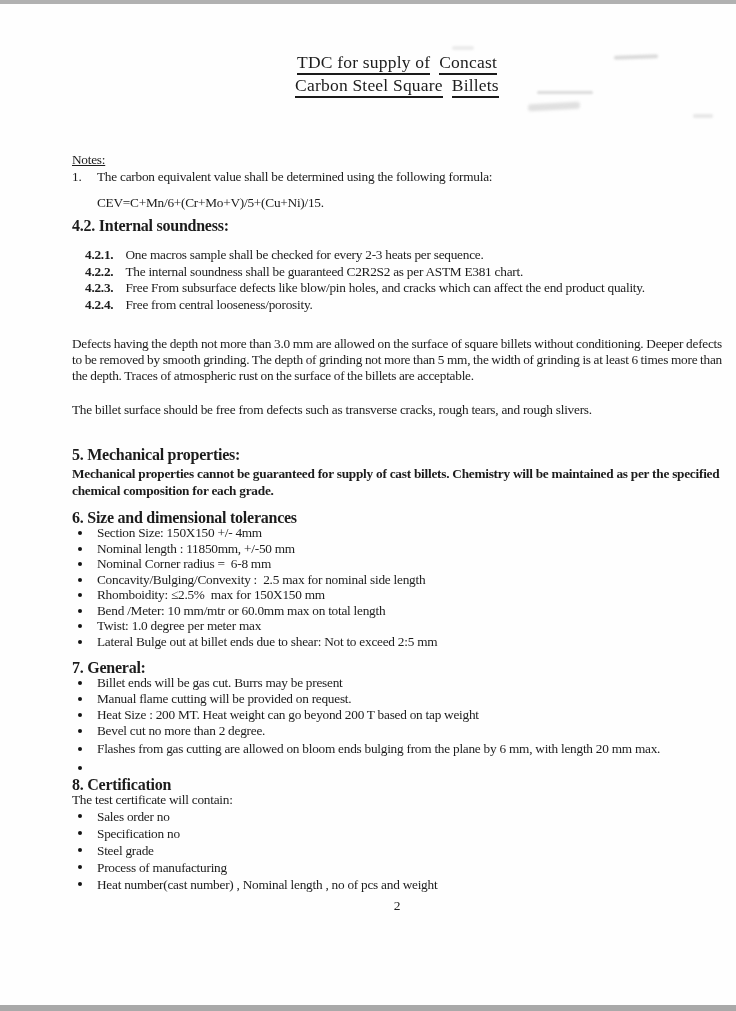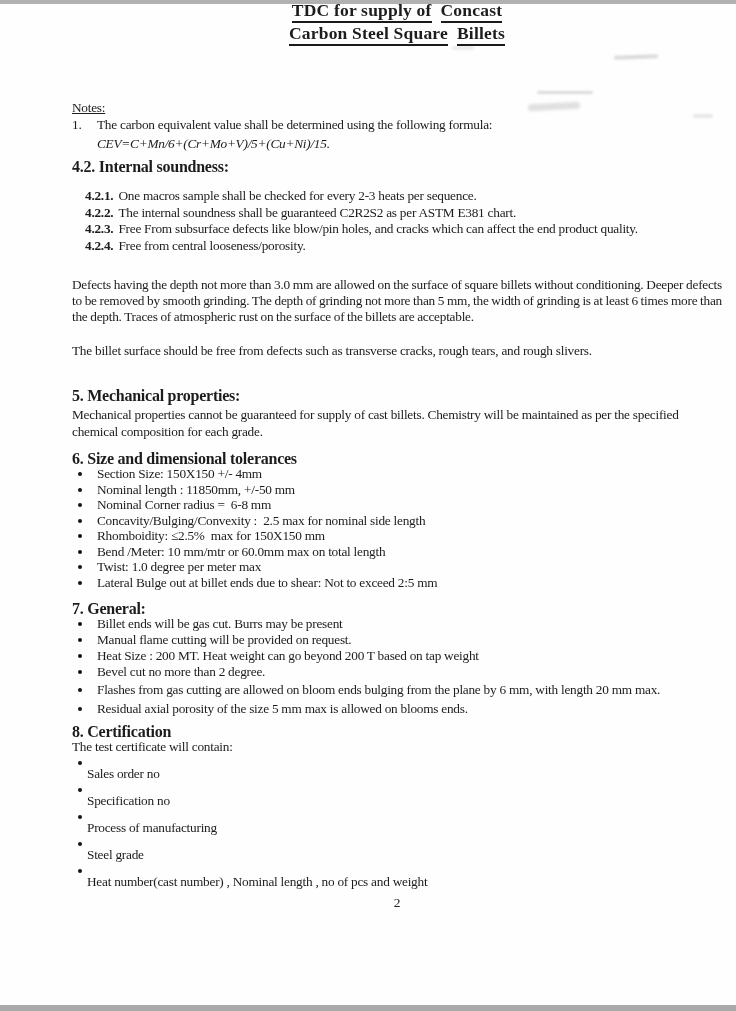--- a/index.html
+++ b/index.html
@@ -12,54 +12,54 @@
     overflow: hidden;
     letter-spacing: -0.25px;
   }
   .page { position: absolute; inset: 0; background: #fefefe; }
   .edge-top { position: absolute; top: 0; left: 0; right: 0; height: 4px; background: #b1b1b1; }
   .edge-bottom { position: absolute; bottom: 0; left: 0; right: 0; height: 6px; background: #a9a9a9; }
 
   .content { position: absolute; left: 72px; top: 0; width: 650px; font-size: 13.3px; }
 
   
-  .title { text-align: center; font-weight: bold; font-size: 17.5px; letter-spacing: 0.2px; }
+  .title { padding-top: 52px; text-align: center; font-weight: normal; font-size: 17.5px; letter-spacing: 0.2px; }
   .title .tl { line-height: 21px; }
   .useg { display: inline-block; border-bottom: 2.2px solid #1a1a1a; padding-bottom: 0px; }
   .seg2 { margin-left: 9px; }
 
   
   .t { white-space: pre-wrap; }
   .h { font-weight: bold; font-size: 16px; }
 
   .lbl-notes { margin-top: 53px; line-height: 17px; text-decoration: underline; }
   .note-item { display: flex; line-height: 17px; }
   .note-num { width: 25px; flex: none; }
-  .formula { margin-top: 2px; margin-left: 25px; line-height: 17px; font-style: italic; }
+  .formula { margin-top: 9px; margin-left: 25px; line-height: 17px; }
 
   .h42 { margin-top: 6px; line-height: 17px; }
   .sublist { margin-top: 13px; margin-left: 13px; }
   .sub { line-height: 16.5px; }
-  .sub b { margin-right: 5px; }
+  .sub b { margin-right: 12px; }
 
   .para-defects { margin-top: 23px; line-height: 16px; text-align: justify; letter-spacing: -0.25px; word-spacing: -0.3px; font-family: Liberation Serif, serif; }
   .para-billet { margin-top: 17px; line-height: 17px; }
 
   .h5 { margin-top: 28px; line-height: 17px; }
-  .para-mech { margin-top: 2px; line-height: 17px; }
+  .para-mech { margin-top: 2px; line-height: 17px; font-weight: bold; }
 
   .h6 { margin-top: 11px; line-height: 15px; }
   .list6 .li { line-height: 15.5px; }
   .h7 { margin-top: 11px; line-height: 15px; }
   .list7 .li { line-height: 16px; }
   .list7 .li.g2 { margin-top: 2px; }
   .list7 .li.g3 { margin-top: 3px; }
   .h8 { margin-top: 7px; line-height: 15px; }
   .intro8 { line-height: 16px; }
-  .list8 .li { line-height: 17px; flex-direction: column; }
+  .list8 .li { line-height: 17px; }
 
   .li { display: flex; }
   .blt { width: 4px; height: 4px; border-radius: 50%; background: #141414; margin: 6px 0 0 6px; flex: none; }
   .li .t { margin-left: 15px; }
 
   .pagenum { margin-top: 4px; text-align: center; line-height: 17px; font-size: 13.5px; }
 
   
   .smudge { position: absolute; background: rgba(130,130,130,0.28); filter: blur(1.3px); border-radius: 3px; }
   .s1 { left: 614px; top: 55px; width: 44px; height: 4px; transform: rotate(-2deg); }
@@ -164,42 +164,41 @@
       <div class="li">
           <span class="blt"></span>
           <span class="t">Bevel cut no more than 2 degree.</span>
         </div>
       <div class="li g2">
           <span class="blt"></span>
           <span class="t">Flashes from gas cutting are allowed on bloom ends bulging from the plane by 6 mm, with length 20 mm max.</span>
         </div>
       <div class="li g3">
           <span class="blt"></span>
-          <span class="t">Residual axial porosity of the size 5 mm max is allowed on blooms ends.</span>
         </div>
     </div>
 
     <div class="h h8 t">8. Certification</div>
     <div class="intro8 t">The test certificate will contain:</div>
     <div class="list8">
       <div class="li">
           <span class="blt"></span>
           <span class="t">Sales order no</span>
         </div>
       <div class="li">
           <span class="blt"></span>
           <span class="t">Specification no</span>
         </div>
       <div class="li">
           <span class="blt"></span>
+          <span class="t">Steel grade</span>
+        </div>
+      <div class="li">
+          <span class="blt"></span>
           <span class="t">Process of manufacturing</span>
-        </div>
-      <div class="li">
-          <span class="blt"></span>
-          <span class="t">Steel grade</span>
         </div>
       <div class="li">
           <span class="blt"></span>
           <span class="t">Heat number(cast number) , Nominal length , no of pcs and weight</span>
         </div>
     </div>
 
     <div class="pagenum">2</div>
 
   </div>

